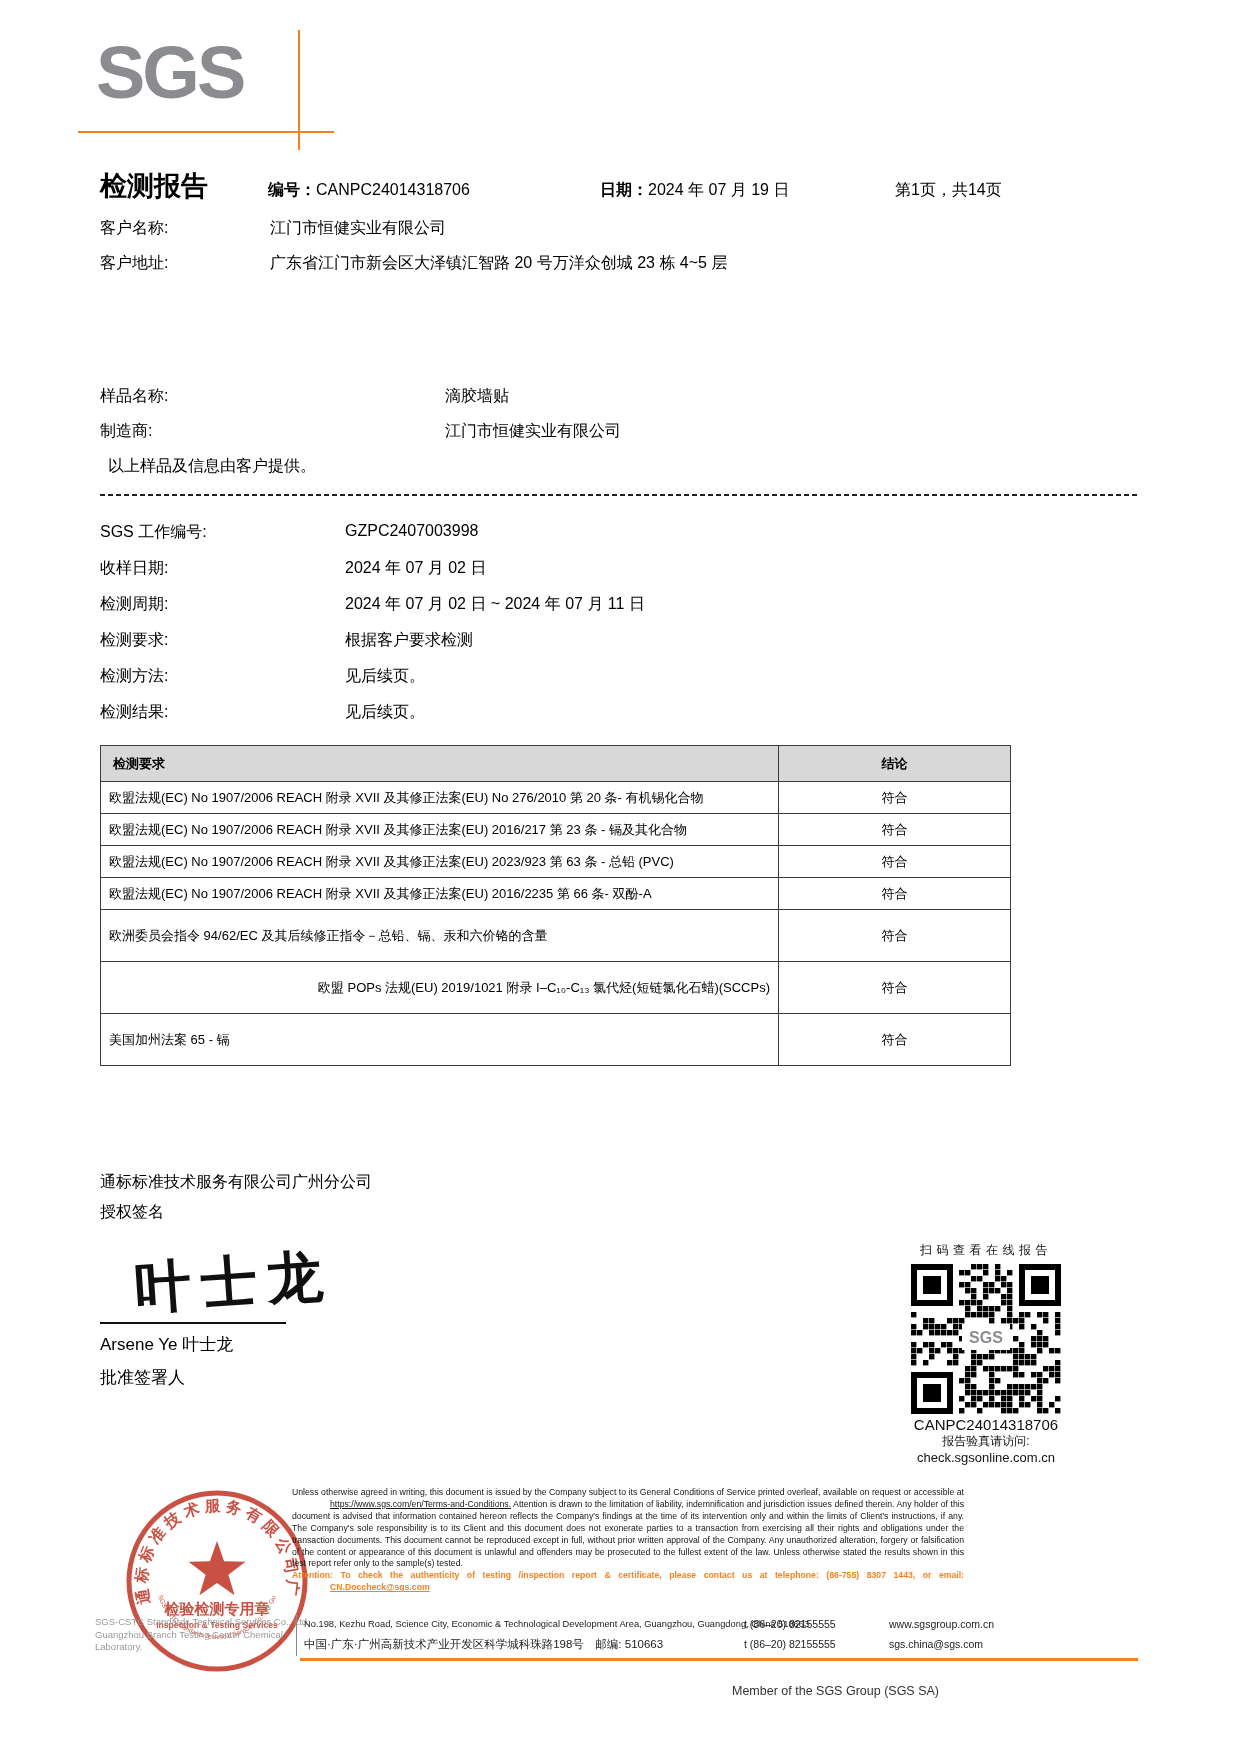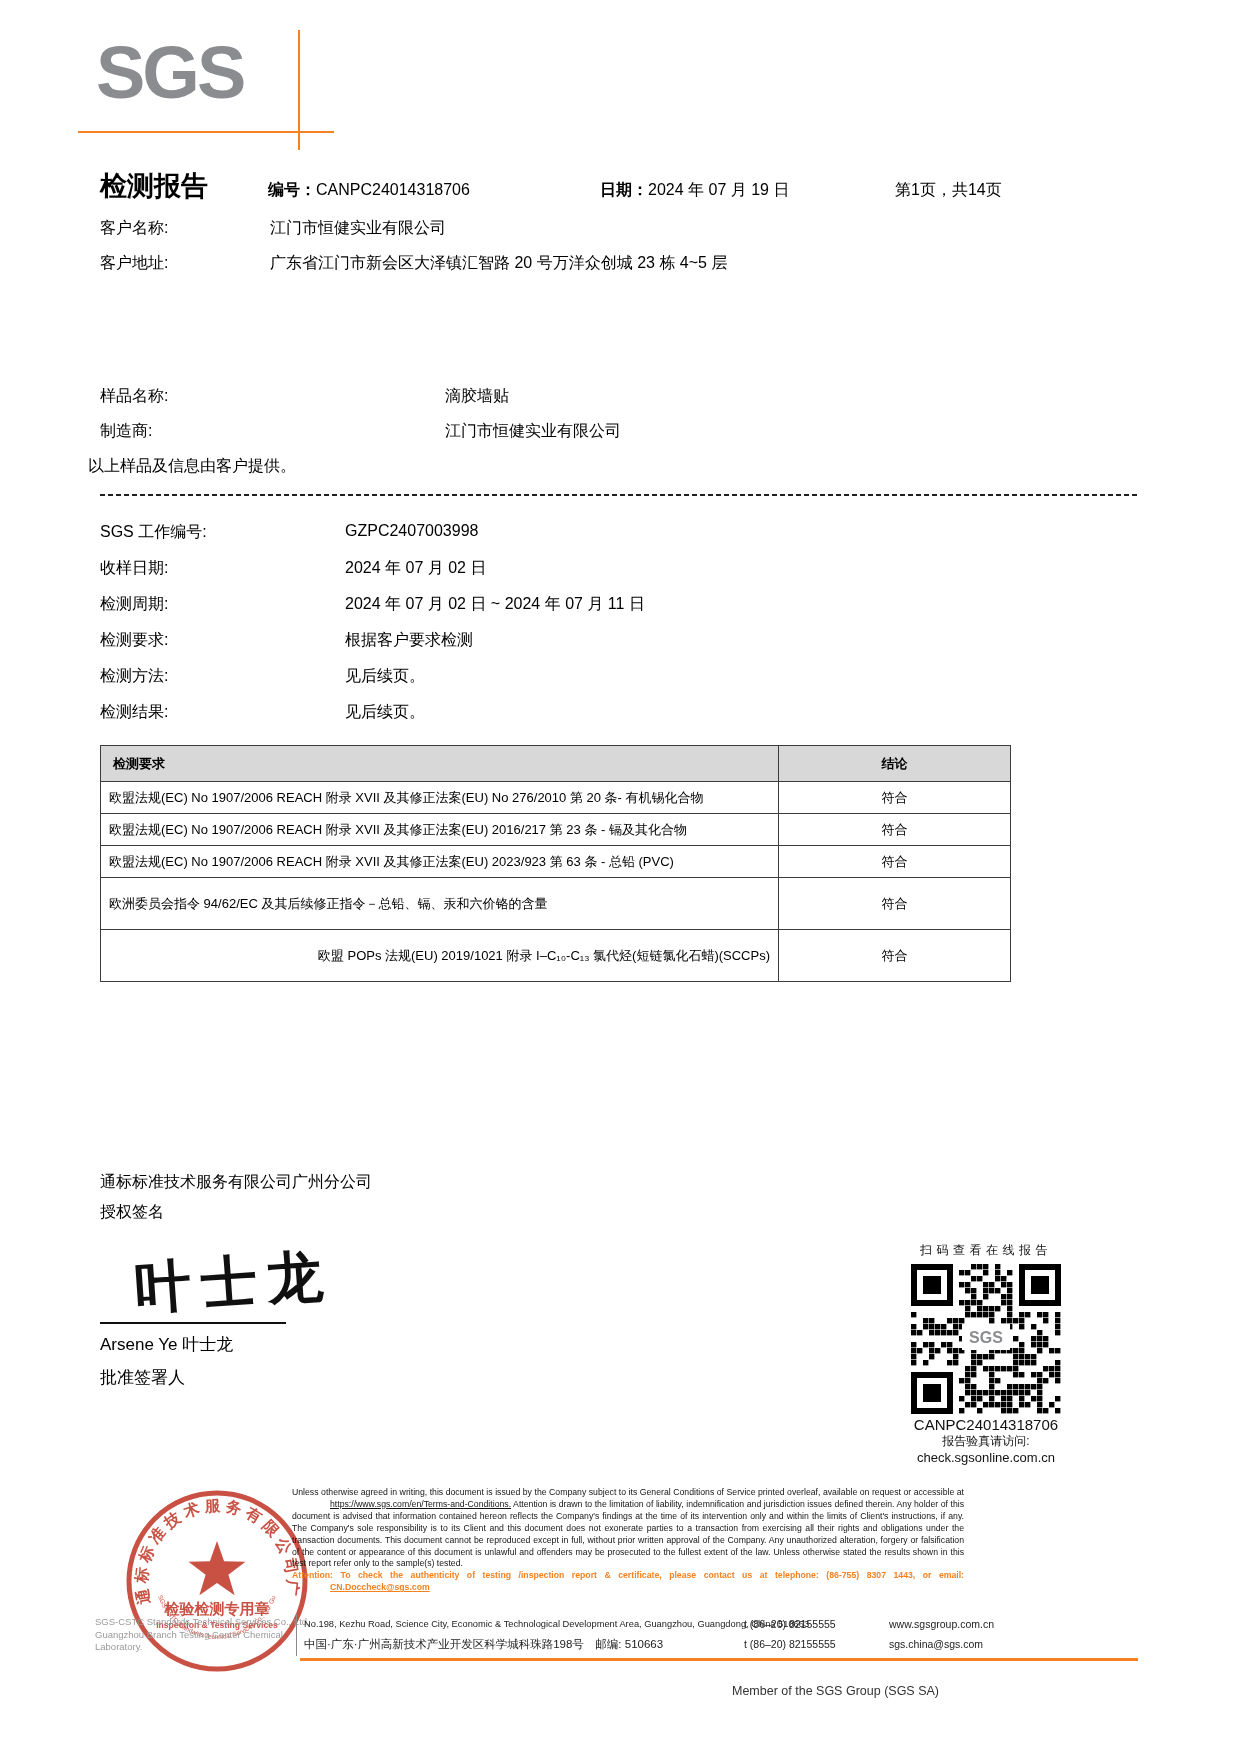--- a/index.html
+++ b/index.html
@@ -80,21 +80,21 @@
 
   <div class="abs lbl" style="left:100px; top:218px;">客户名称:</div>
   <div class="abs val" style="left:270px; top:218px;">江门市恒健实业有限公司</div>
   <div class="abs lbl" style="left:100px; top:253px;">客户地址:</div>
   <div class="abs val" style="left:270px; top:253px;">广东省江门市新会区大泽镇汇智路 20 号万洋众创城 23 栋 4~5 层</div>
 
   <div class="abs lbl" style="left:100px; top:386px;">样品名称:</div>
   <div class="abs val" style="left:445px; top:386px;">滴胶墙贴</div>
   <div class="abs lbl" style="left:100px; top:421px;">制造商:</div>
   <div class="abs val" style="left:445px; top:421px;">江门市恒健实业有限公司</div>
-  <div class="abs lbl" style="left:88px; top:456px;">以上样品及信息由客户提供。</div>
+  <div class="abs lbl" style="left:108px; top:456px;">以上样品及信息由客户提供。</div>
 
   <div class="abs dashes" style="left:100px; top:494px; width:1040px;"></div>
 
   <div class="abs lbl" style="left:100px; top:522px;">SGS 工作编号:</div>
   <div class="abs val" style="left:345px; top:522px;">GZPC2407003998</div>
   <div class="abs lbl" style="left:100px; top:558px;">收样日期:</div>
   <div class="abs val" style="left:345px; top:558px;">2024 年 07 月 02 日</div>
   <div class="abs lbl" style="left:100px; top:594px;">检测周期:</div>
   <div class="abs val" style="left:345px; top:594px;">2024 年 07 月 02 日 ~ 2024 年 07 月 11 日</div>
   <div class="abs lbl" style="left:100px; top:630px;">检测要求:</div>
@@ -120,25 +120,33 @@
     </tr>
     <tr>
       <td class="req">欧盟法规(EC) No 1907/2006 REACH 附录 XVII 及其修正法案(EU) 2016/217 第 23 条 - 镉及其化合物</td>
       <td class="con">符合</td>
     </tr>
     <tr>
       <td class="req">欧盟法规(EC) No 1907/2006 REACH 附录 XVII 及其修正法案(EU) 2023/923 第 63 条 - 总铅 (PVC)</td>
       <td class="con">符合</td>
     </tr>
     <tr>
+      <td class="req">欧盟法规(EC) No 1907/2006 REACH 附录 XVII 及其修正法案(EU) 2016/2235 第 66 条- 双酚-A</td>
+      <td class="con">符合</td>
+    </tr>
+    <tr>
       <td class="req" style="height:52px;">欧洲委员会指令 94/62/EC 及其后续修正指令－总铅、镉、汞和六价铬的含量</td>
       <td class="con">符合</td>
     </tr>
     <tr>
       <td class="req" style="height:52px;text-align:right;">欧盟 POPs 法规(EU) 2019/1021 附录 I–C₁₀-C₁₃ 氯代烃(短链氯化石蜡)(SCCPs)</td>
+      <td class="con">符合</td>
+    </tr>
+    <tr>
+      <td class="req" style="height:52px;">美国加州法案 65 - 镉</td>
       <td class="con">符合</td>
     </tr>
   </tbody>
     </table>
 
   <div class="abs company-line" style="left:100px; top:1172px;">通标标准技术服务有限公司广州分公司</div>
   <div class="abs company-line" style="left:100px; top:1202px;">授权签名</div>
   <div class="abs sig-script" style="left:135px; top:1245px;">叶士龙</div>
   <div class="abs sig-rule" style="left:100px; top:1322px; width:186px;"></div>
   <div class="abs signer" style="left:100px; top:1333px;">Arsene Ye 叶士龙</div>

